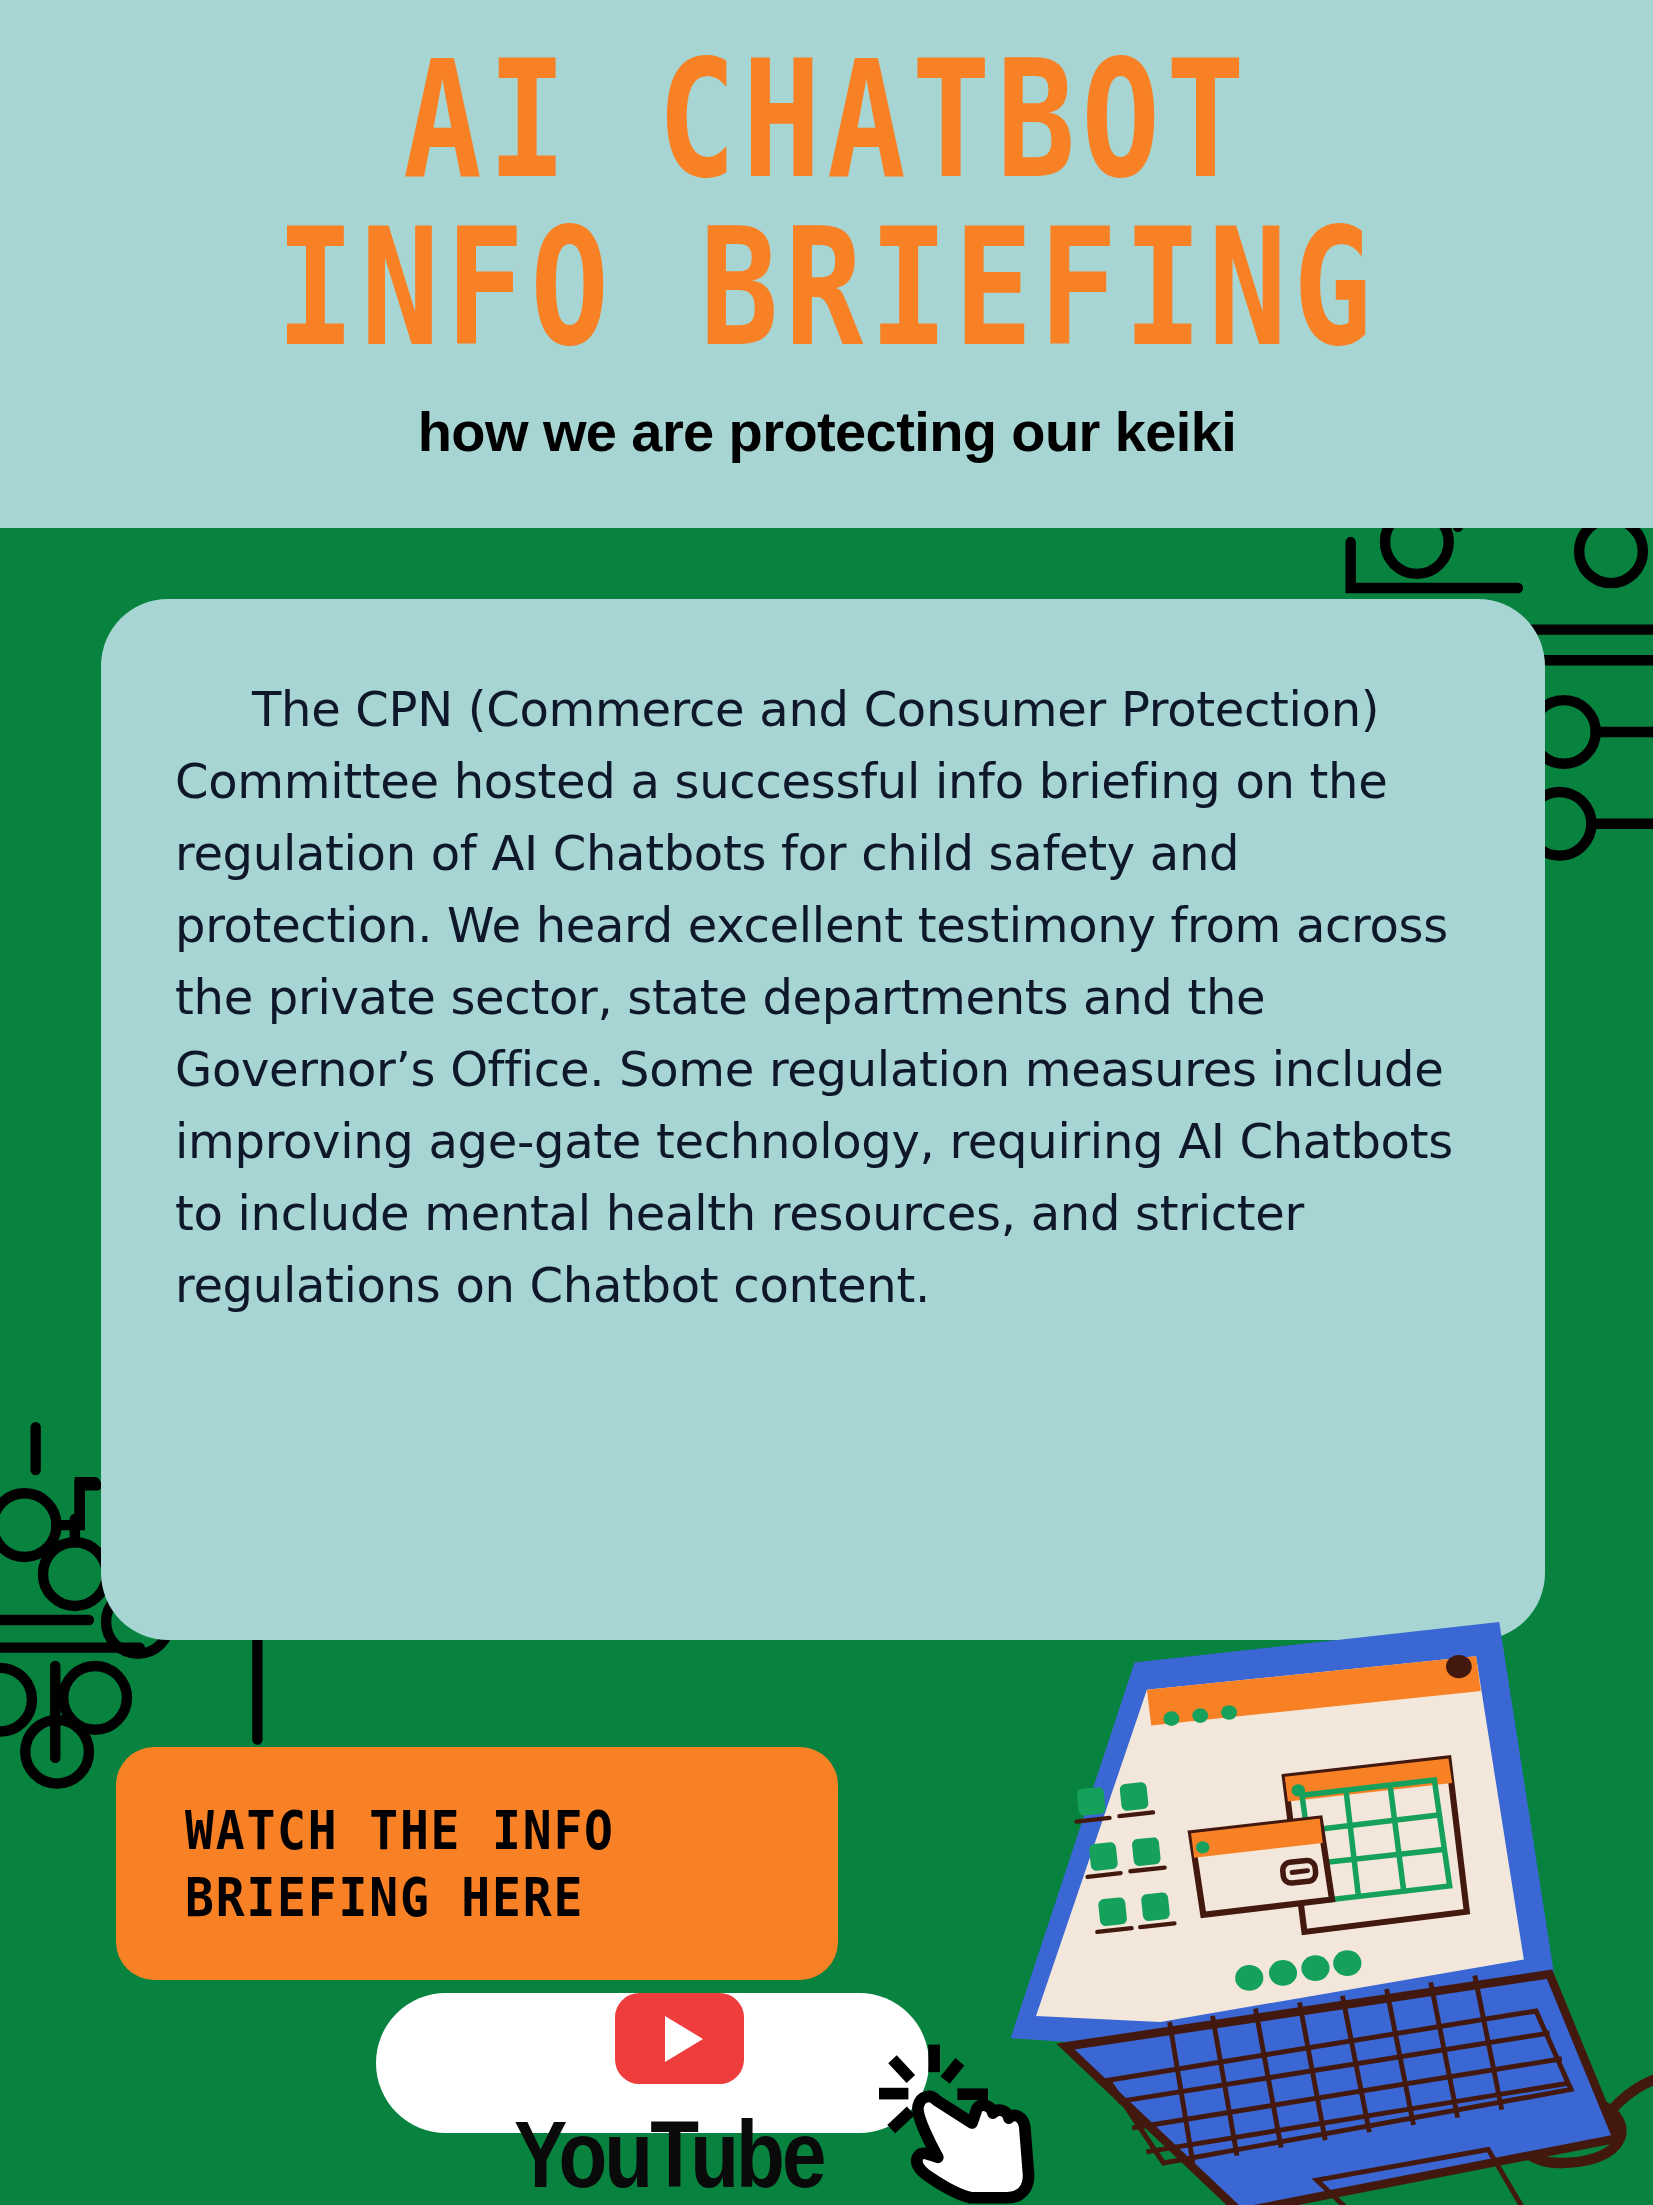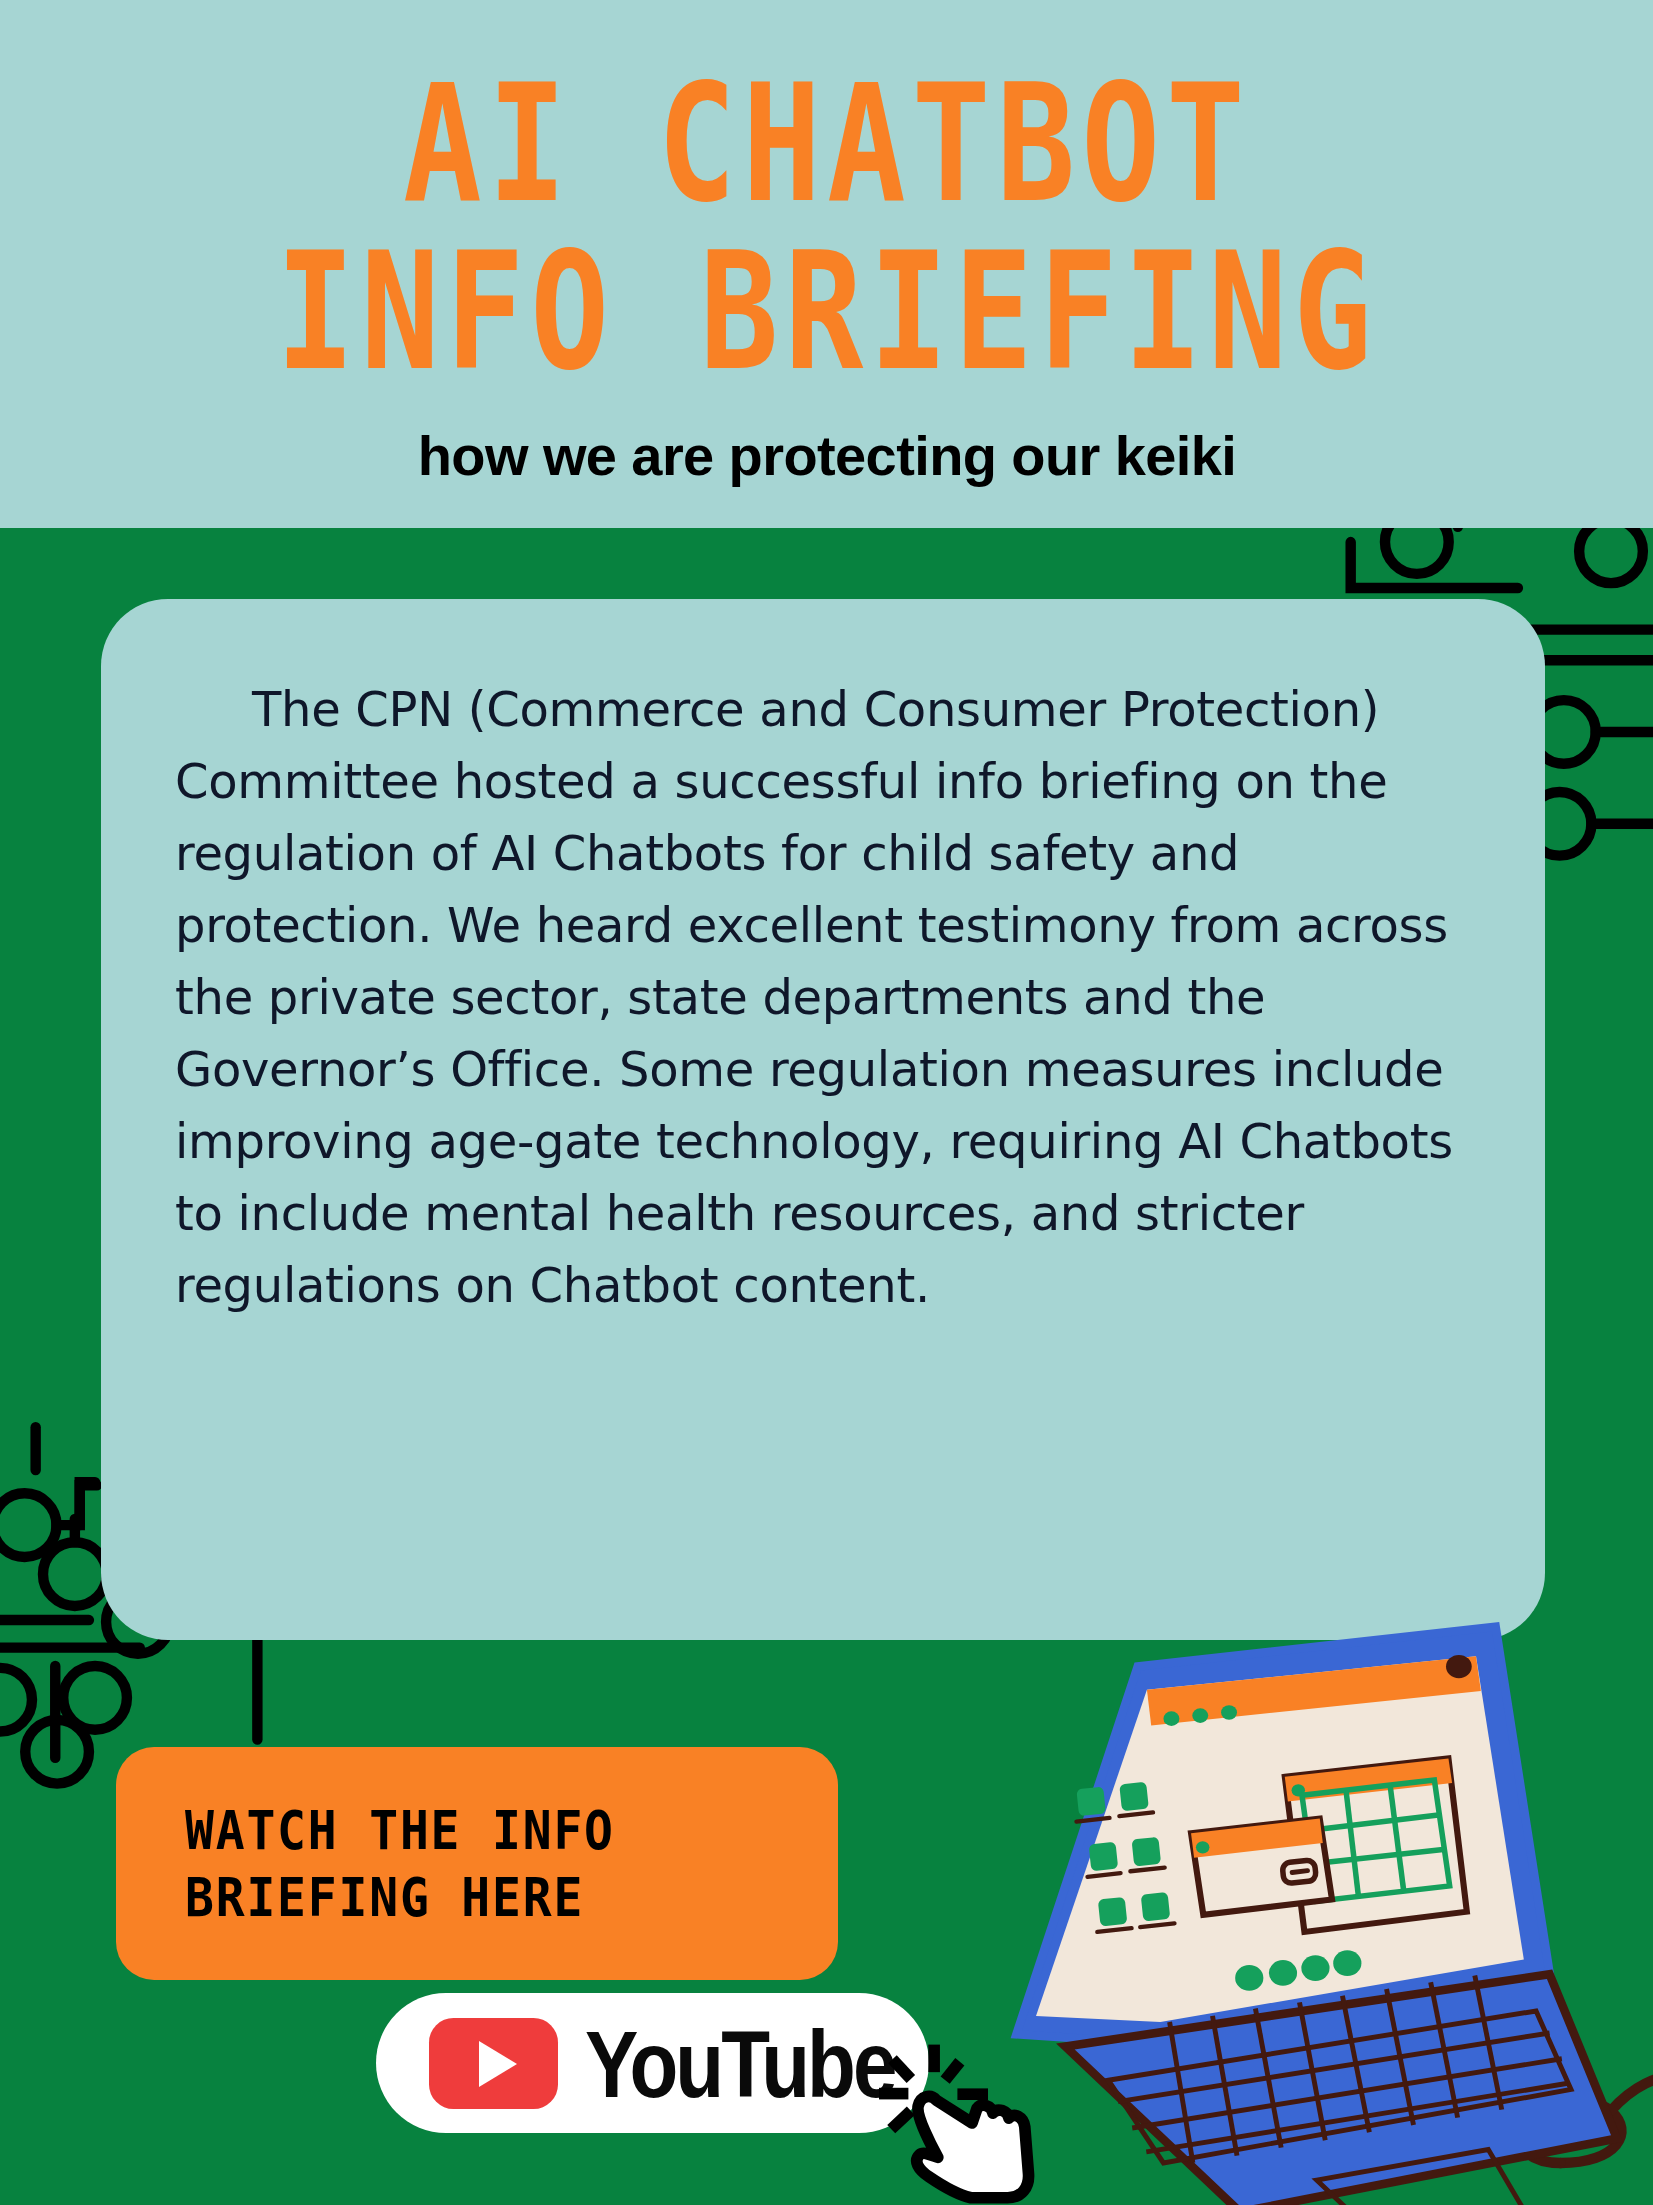--- a/index.html
+++ b/index.html
@@ -31,21 +31,21 @@
   .header {
     position:absolute;
     left:0; top:0;
     width:1654px; height:528px;
     background:#a6d5d3;
     z-index:4;
     display:flex;
     flex-direction:column;
     align-items:center;
     justify-content:flex-start;
-    padding-top:66px;
+    padding-top:42px;
   }
   .title-line {
     color:#f98125;
     font-family:"DejaVu Sans Mono", monospace;
     font-weight:700;
     font-size:135px;
     line-height:0.98;
     letter-spacing:6.1px;
     text-align:center;
     white-space:nowrap;
@@ -119,20 +119,21 @@
     left:376px; top:1993px;
     width:553px; height:140px;
     background:#ffffff;
     border-radius:70px;
     z-index:8;
     display:flex;
     align-items:center;
     padding-left:53px;
     gap:27px;
     cursor:pointer;
+    flex-direction:column;
   }
   .yt-play {
     width:129px; height:91px;
     background:#ef3c3c;
     border-radius:24.5px;
     position:relative;
     flex:0 0 auto;
   }
   .yt-play::after {
     content:"";

